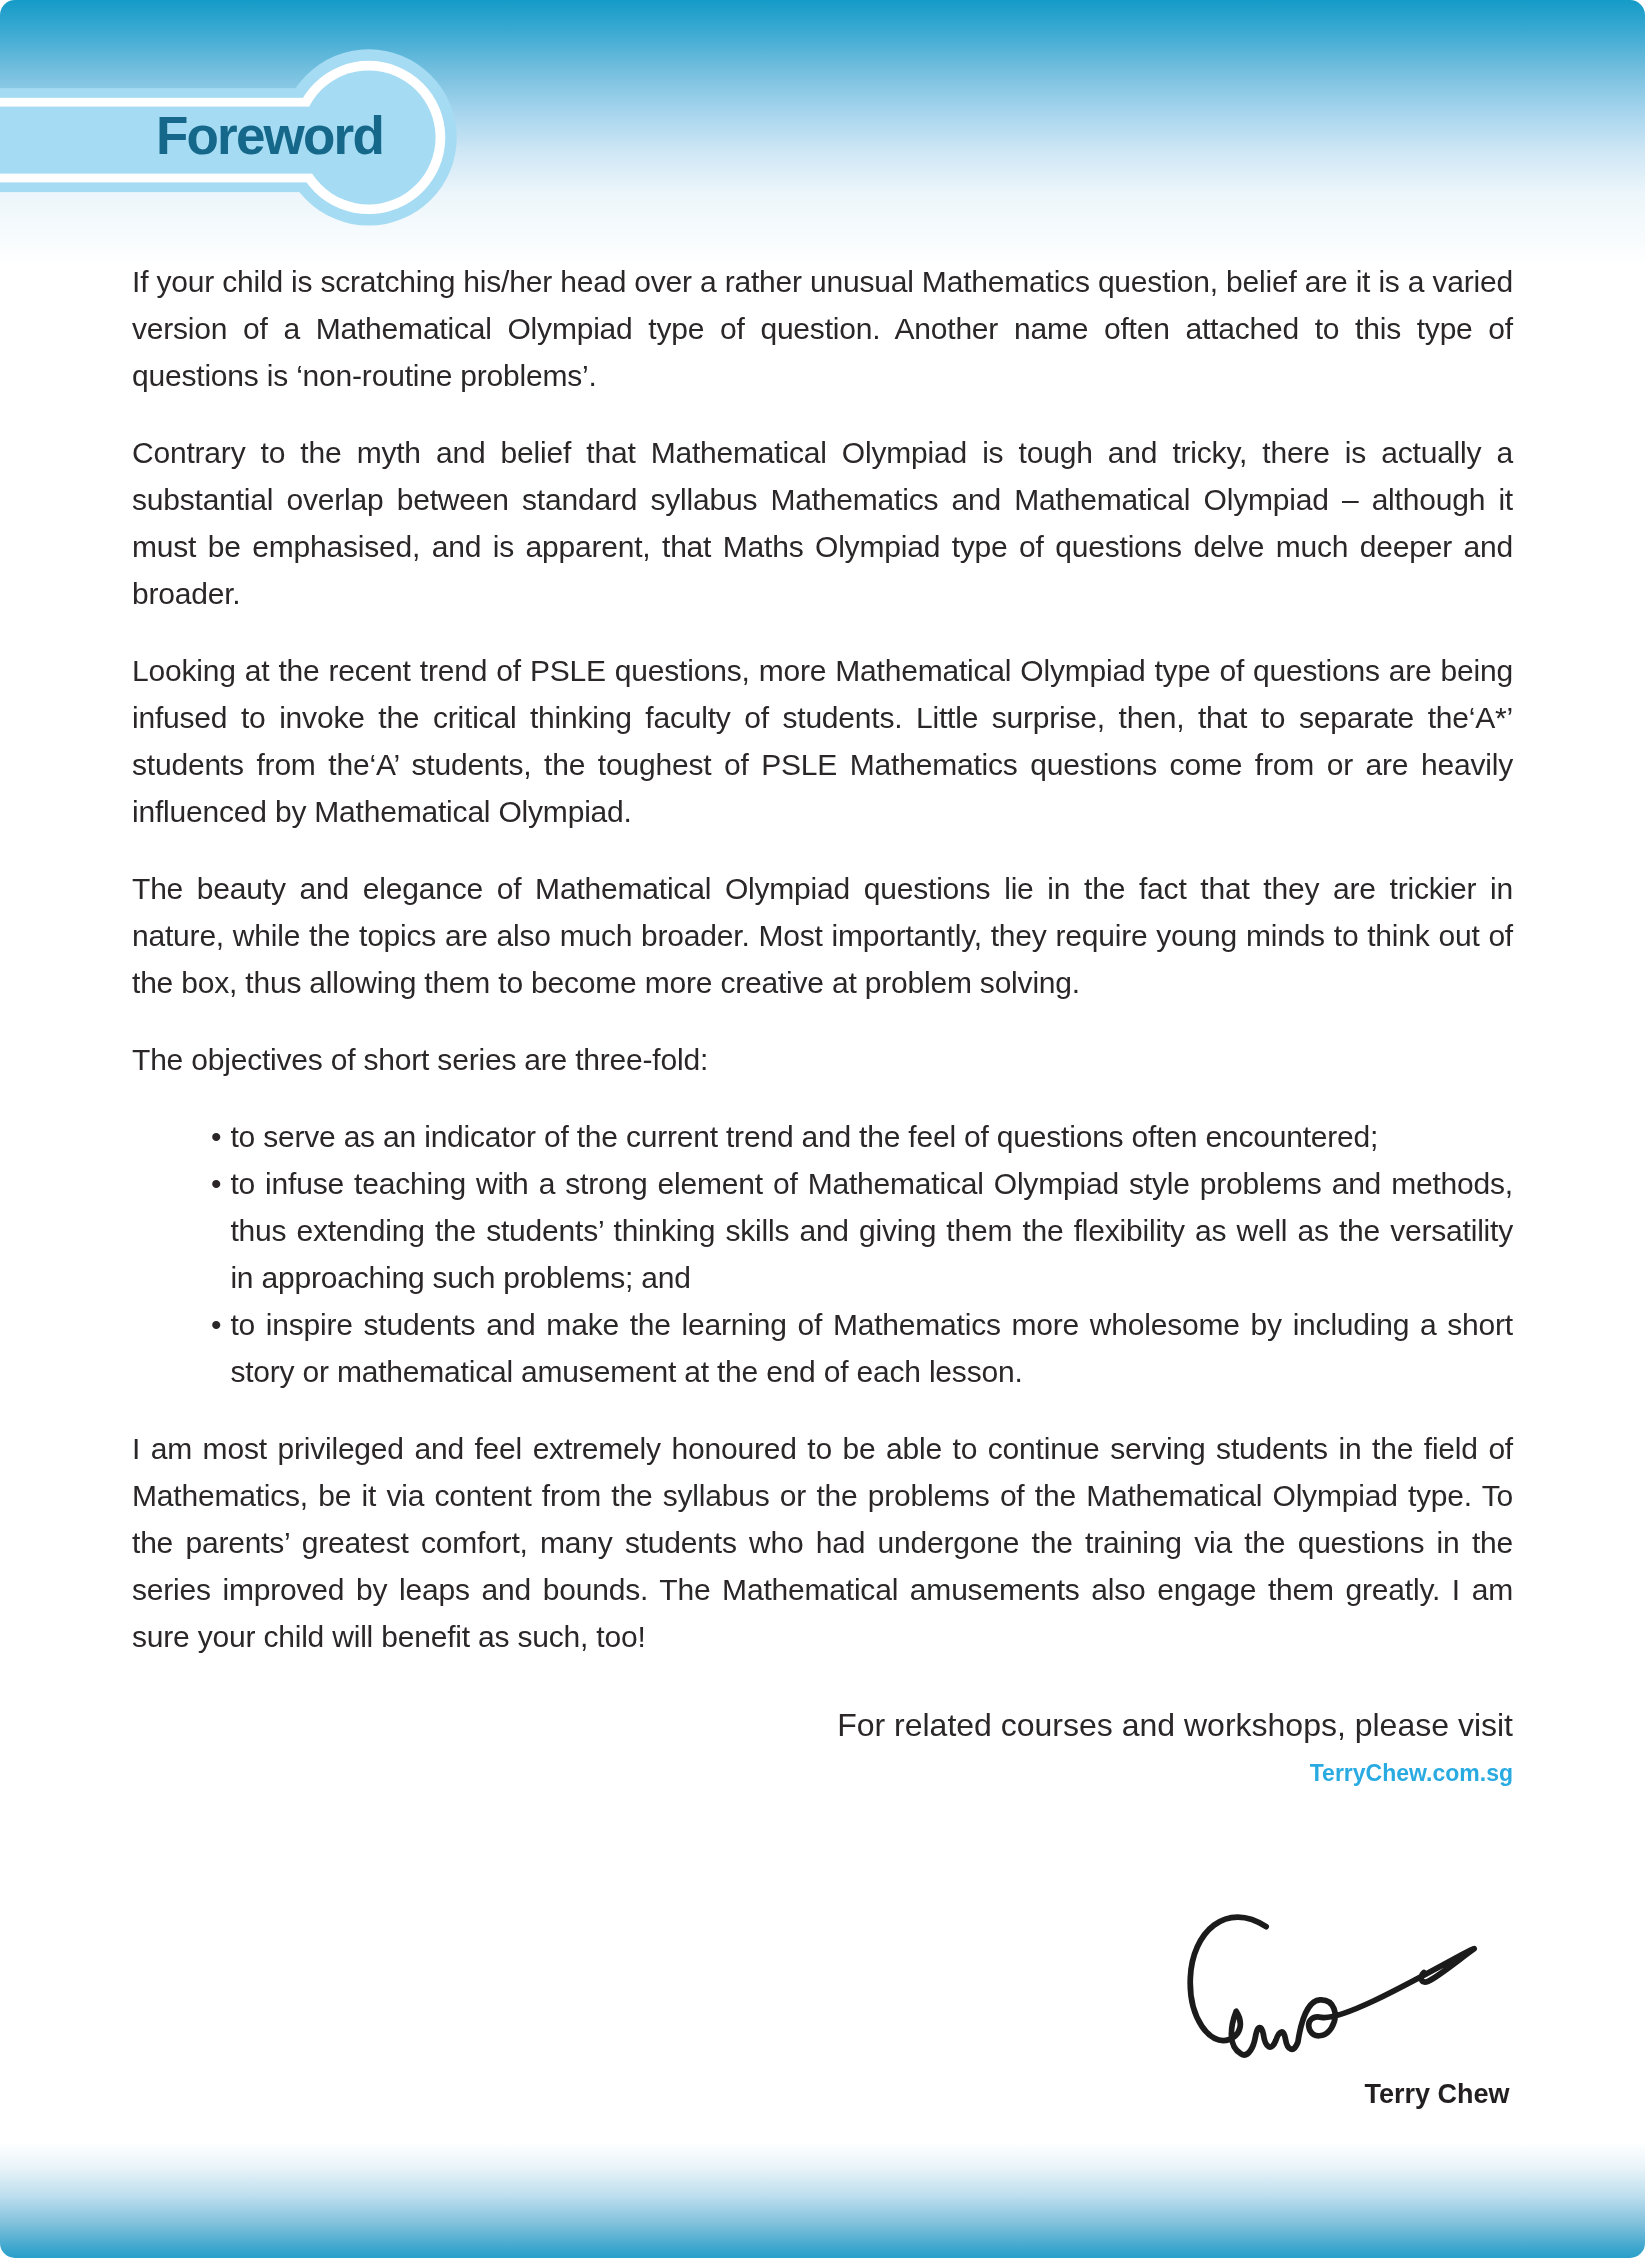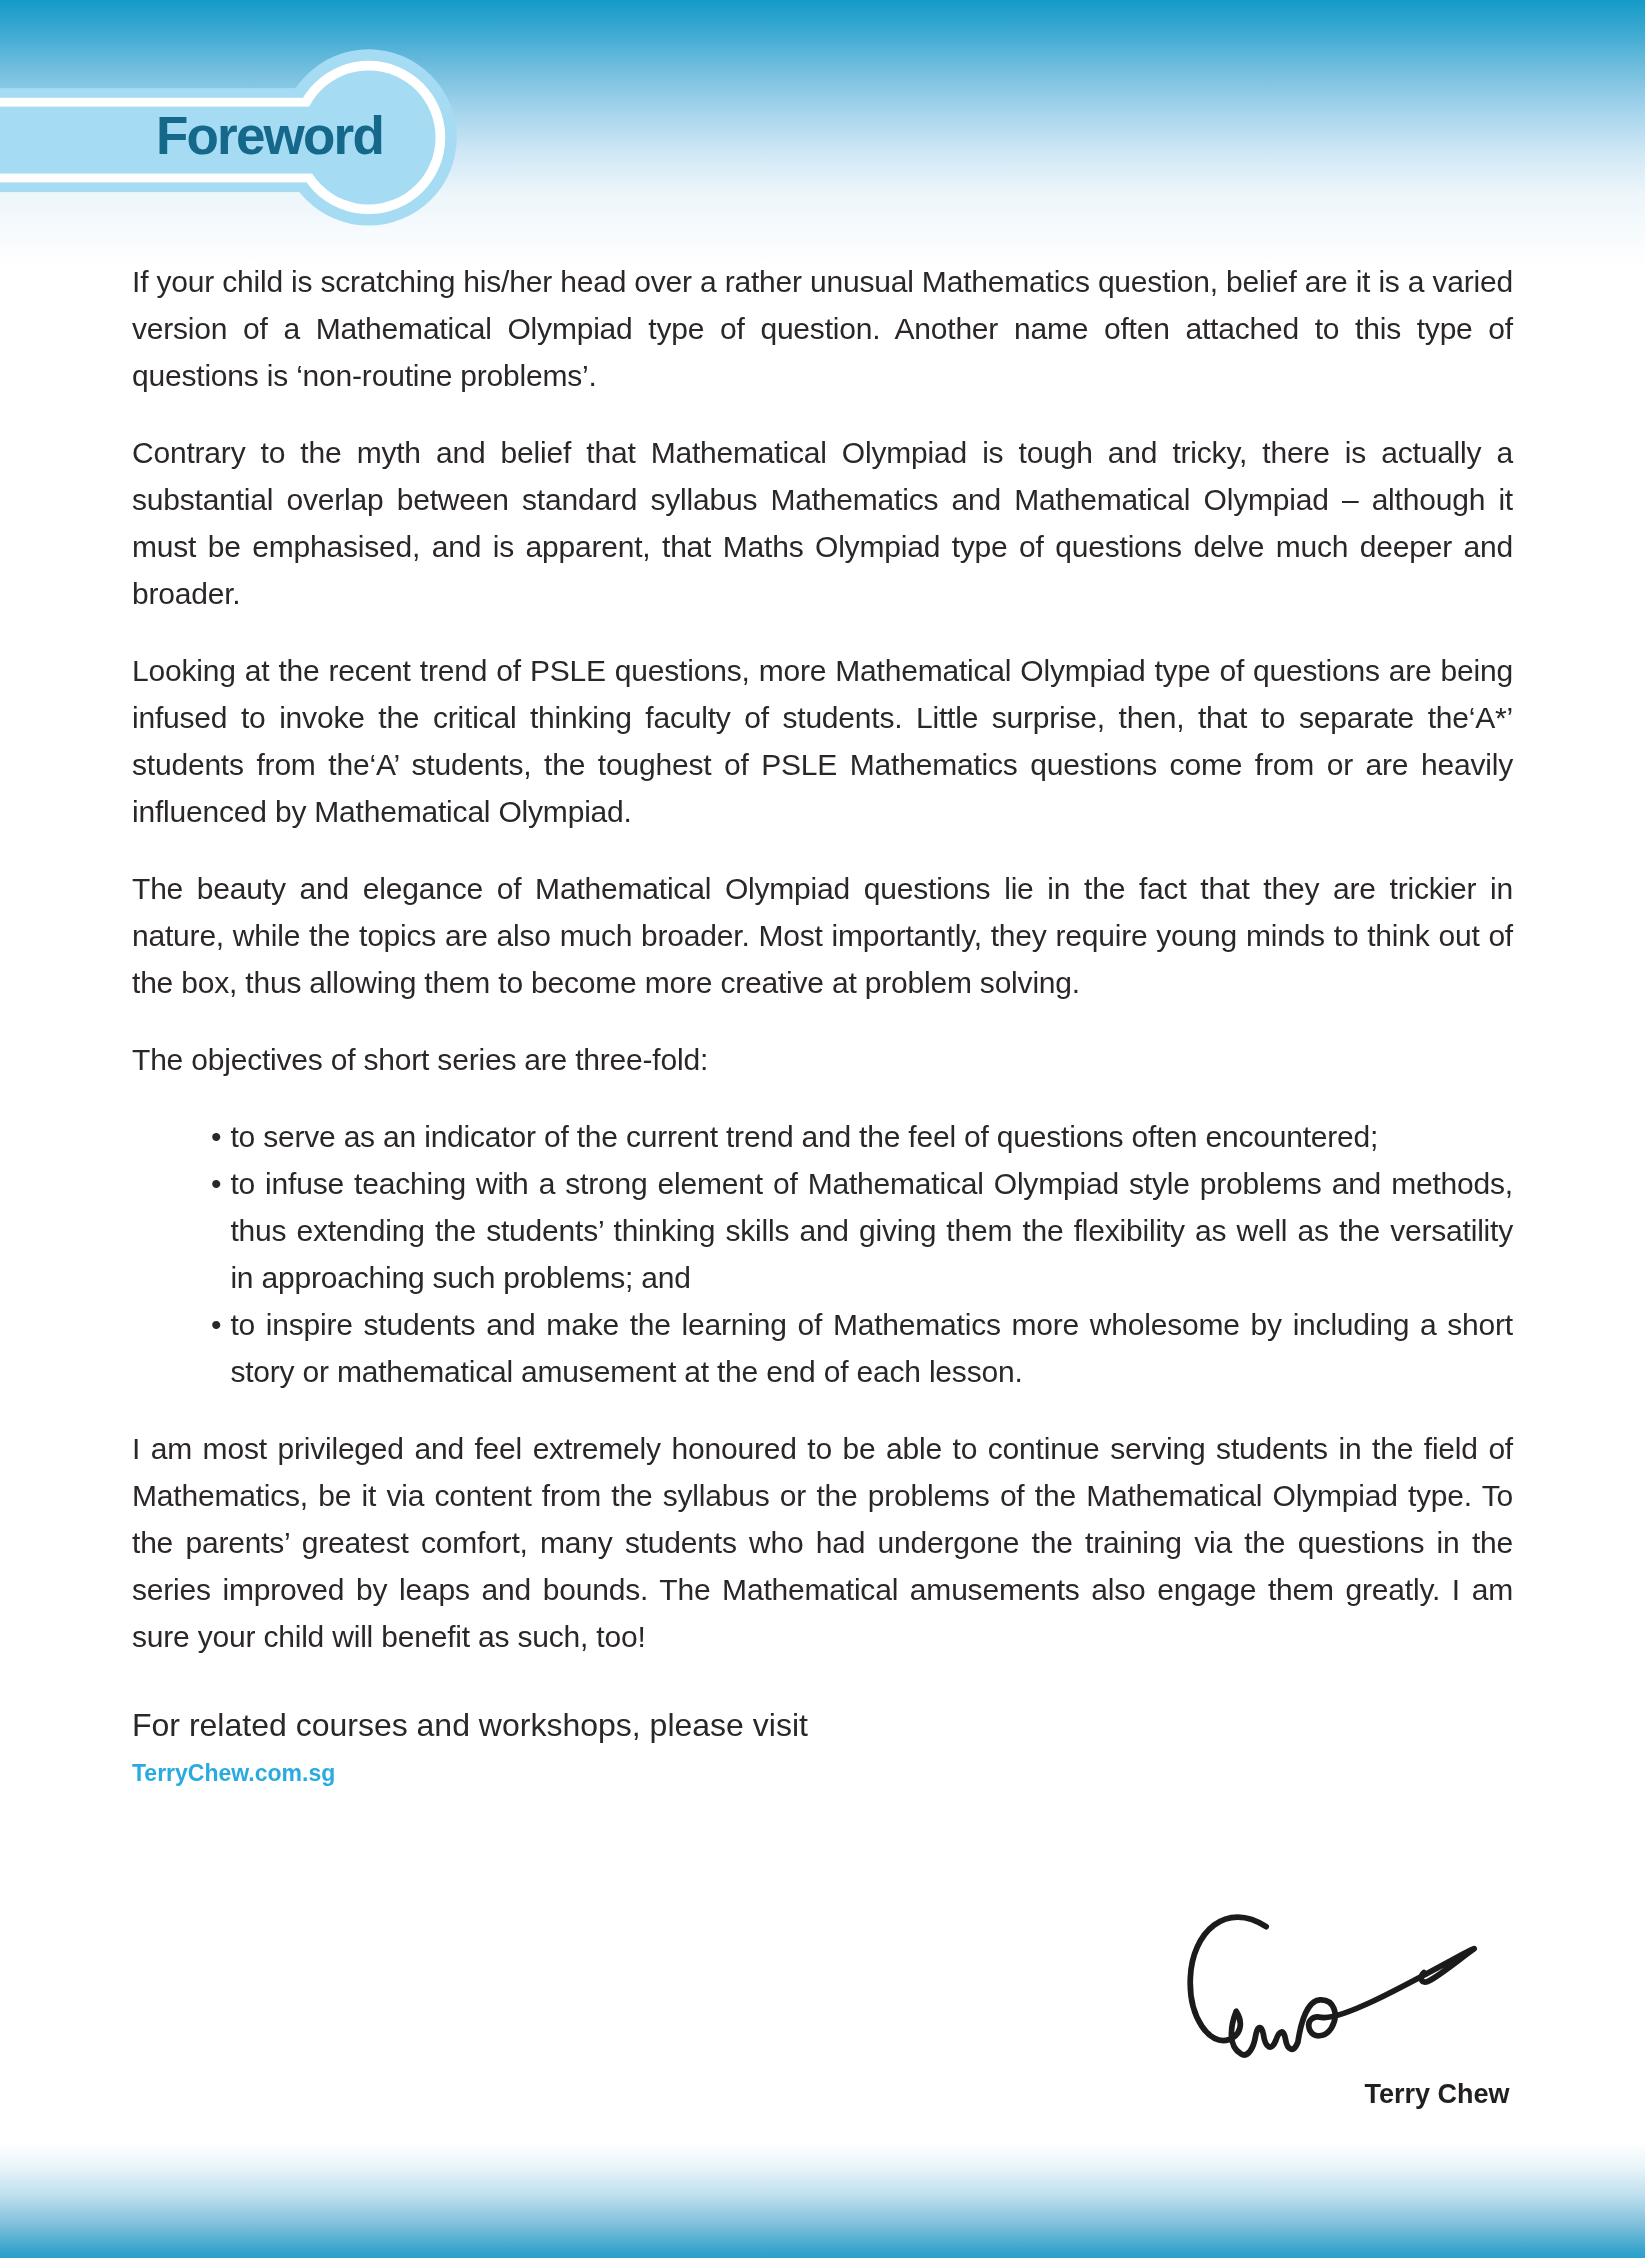--- a/index.html
+++ b/index.html
@@ -4,20 +4,21 @@
 <style>
   html,body { margin:0; padding:0; }
   body { background:#ffffff; }
   .page {
     position:relative;
     width:1645px; height:2258px;
     background:#ffffff;
     overflow:hidden;
     font-family:"Liberation Sans", sans-serif;
     color:#2b2728;
+    border-radius:15px;
   }
 
   
   .header-band {
     position:absolute; top:0; left:0; width:1645px; height:304px;
     background:linear-gradient(180deg,
       #149bc7 0%, #3aa9d2 10%, #6fbddd 22%, #a3d3ec 36%,
       #cfe7f5 50%, #edf6fb 64%, #ffffff 88%, #ffffff 100%);
   }
   .key-svg { position:absolute; top:0; left:0; display:block; }
@@ -46,21 +47,21 @@
   ul.objectives li {
     position:relative;
     padding-left:19.4px;
     text-align:justify;
   }
   ul.objectives .bullet {
     position:absolute; left:0; top:0;
   }
 
   
-  .promo { margin-top:42px; text-align:left; letter-spacing:0; }
+  .promo { margin-top:42px; text-align:right; letter-spacing:0; }
   .promo-line { font-size:32px; line-height:47px; }
   .promo-link { font-size:23px; line-height:49px; font-weight:bold; color:#29abe2; }
 
   
   .signature-block {
     position:absolute; top:1907px; right:132px; width:335px;
     text-align:right;
   }
   .signature-block svg { display:block; }
   .signatory-name {

